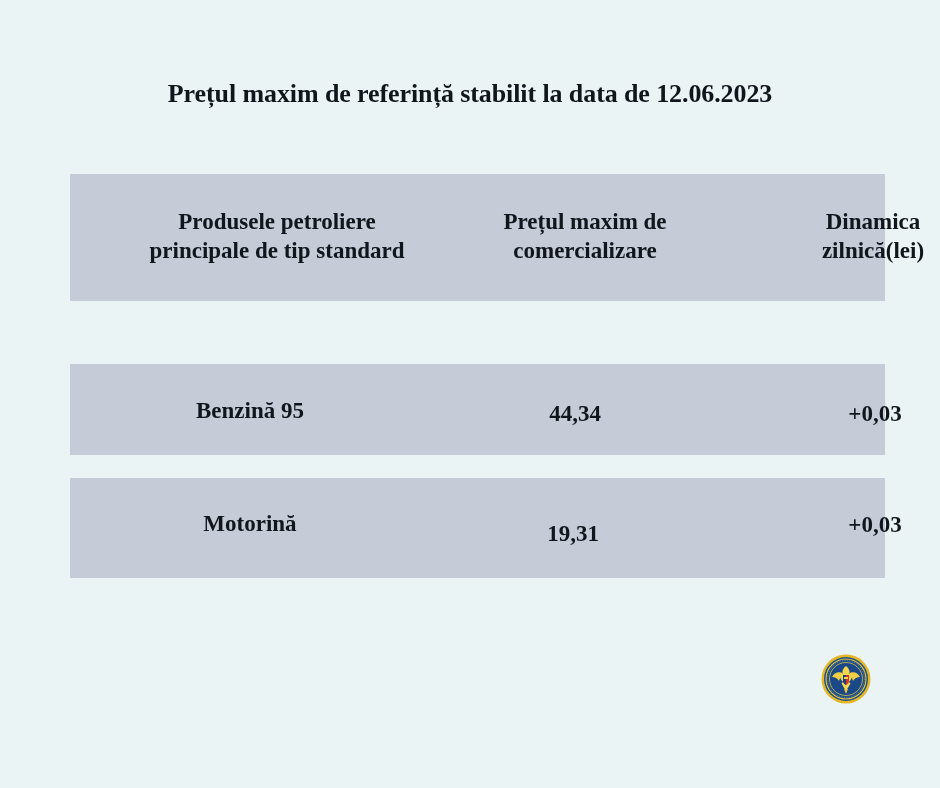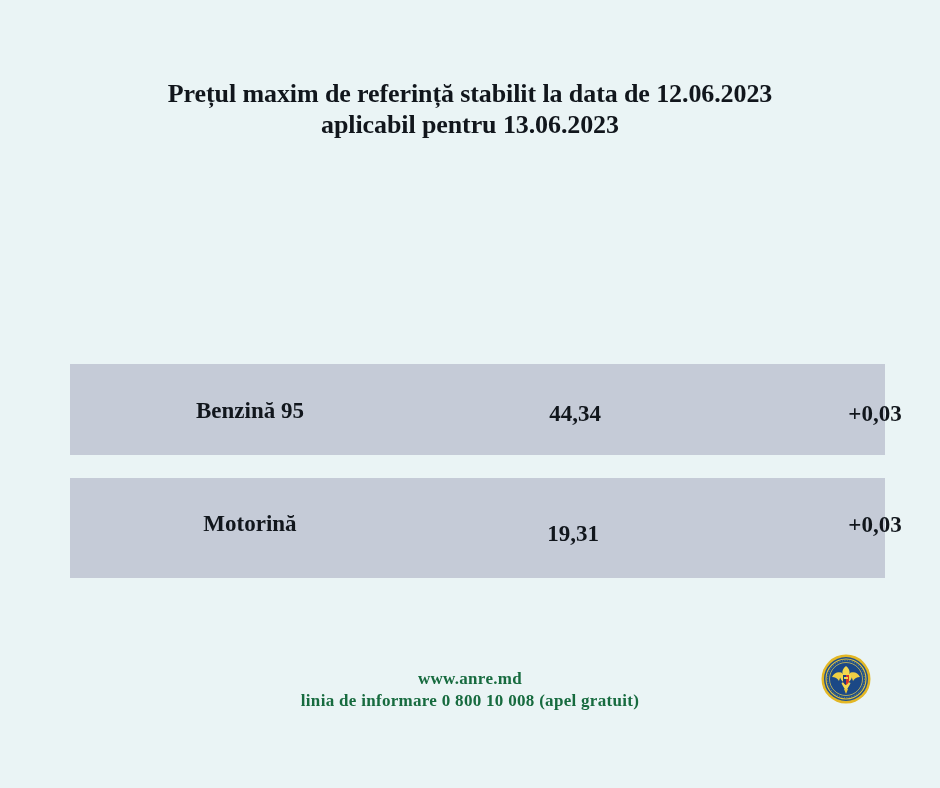--- a/index.html
+++ b/index.html
@@ -154,40 +154,40 @@
     height: 50px;
   }
 </style>
 </head>
 <body>
 
 <div id="page">
 
   <div class="title-block">
     <div class="title-line">Prețul maxim de referință stabilit la data de 12.06.2023</div>
-    <div class="title-line">aplicabil pentru 13.06.2023</div>
-  </div>
-
+  </div>
+
+  <div class="band band-header">
+    <div class="cell hcell hcell-product">Produsele petroliere principale de tip standard</div>
+    <div class="cell hcell hcell-price">Prețul maxim de comercializare</div>
+    <div class="cell hcell hcell-dyn">Dinamica zilnică(lei)</div>
+  </div>
 
   <div class="band band-row1">
     <div class="cell rcell rcell-name-1">Benzină 95</div>
     <div class="cell rcell rcell-val-1">44,34</div>
     <div class="cell rcell rcell-dyn-1">+0,03</div>
   </div>
 
   <div class="band band-row2">
     <div class="cell rcell rcell-name-2">Motorină</div>
     <div class="cell rcell rcell-val-2">19,31</div>
     <div class="cell rcell rcell-dyn-2">+0,03</div>
   </div>
 
-  <div class="footer">
-    <div class="footer-line">www.anre.md</div>
-    <div class="footer-line">linia de informare 0 800 10 008 (apel gratuit)</div>
-  </div>
 
   <div class="logo">
     <svg viewBox="0 0 100 100" xmlns="http://www.w3.org/2000/svg">
       <circle cx="50" cy="50" r="49" fill="#e3b725"></circle>
       <circle cx="50" cy="50" r="44" fill="#1e4f8c"></circle>
       <circle cx="50" cy="50" r="40" fill="none" stroke="#e8c53a" stroke-width="2.2"></circle>
       <circle cx="50" cy="50" r="34" fill="#1b4886"></circle>
       <circle cx="50" cy="50" r="33" fill="none" stroke="#f0d24a" stroke-width="1.4"></circle>
 
       <path d="M50 24 C44 28 42 34 43 40 L38 37 C36 44 39 52 45 56 L41 58 C44 66 50 72 50 76 C50 72 56 66 59 58 L55 56 C61 52 64 44 62 37 L57 40 C58 34 56 28 50 24 Z" fill="#f3d84e"></path>

